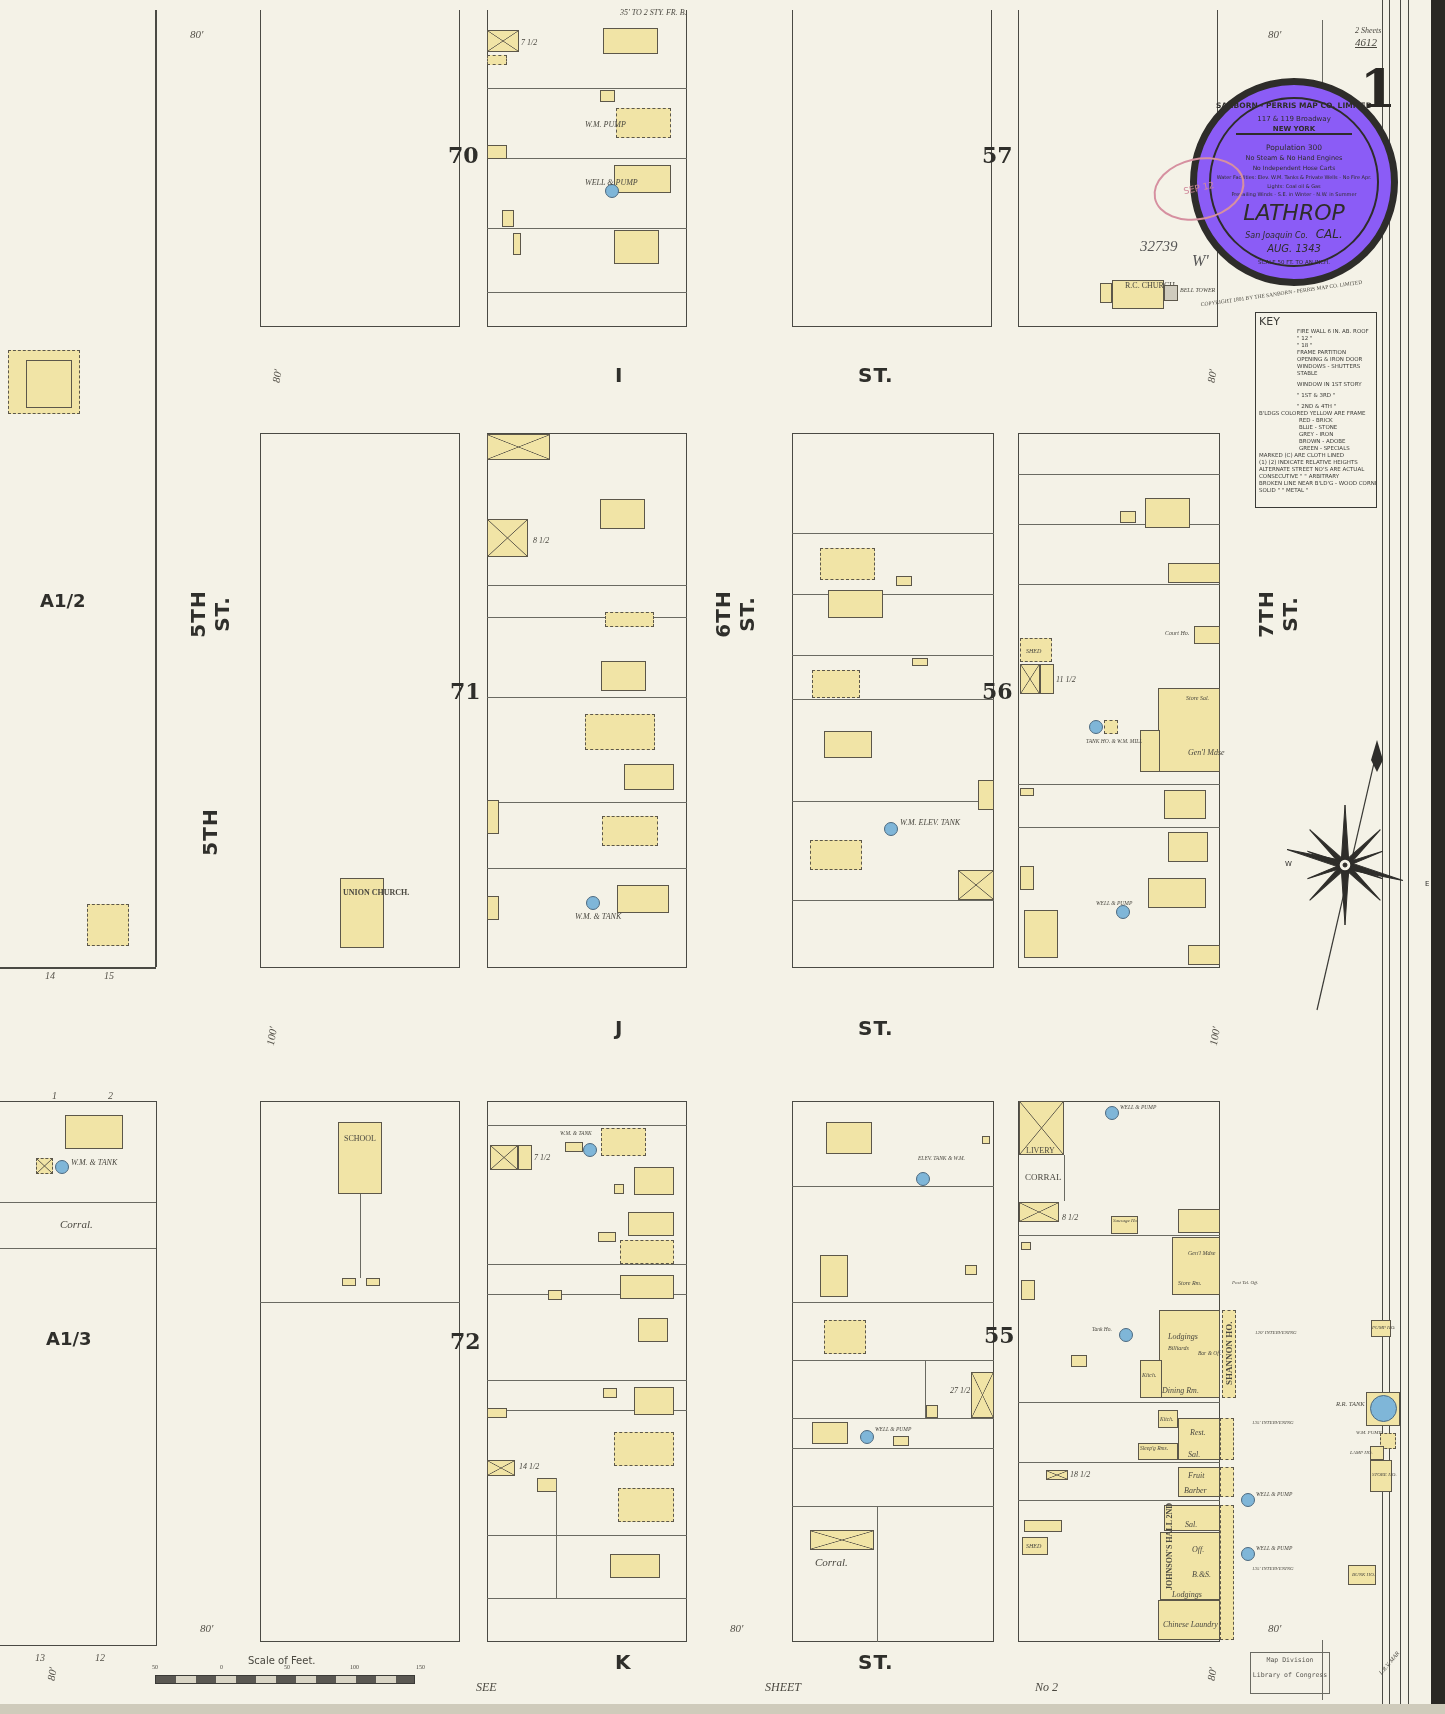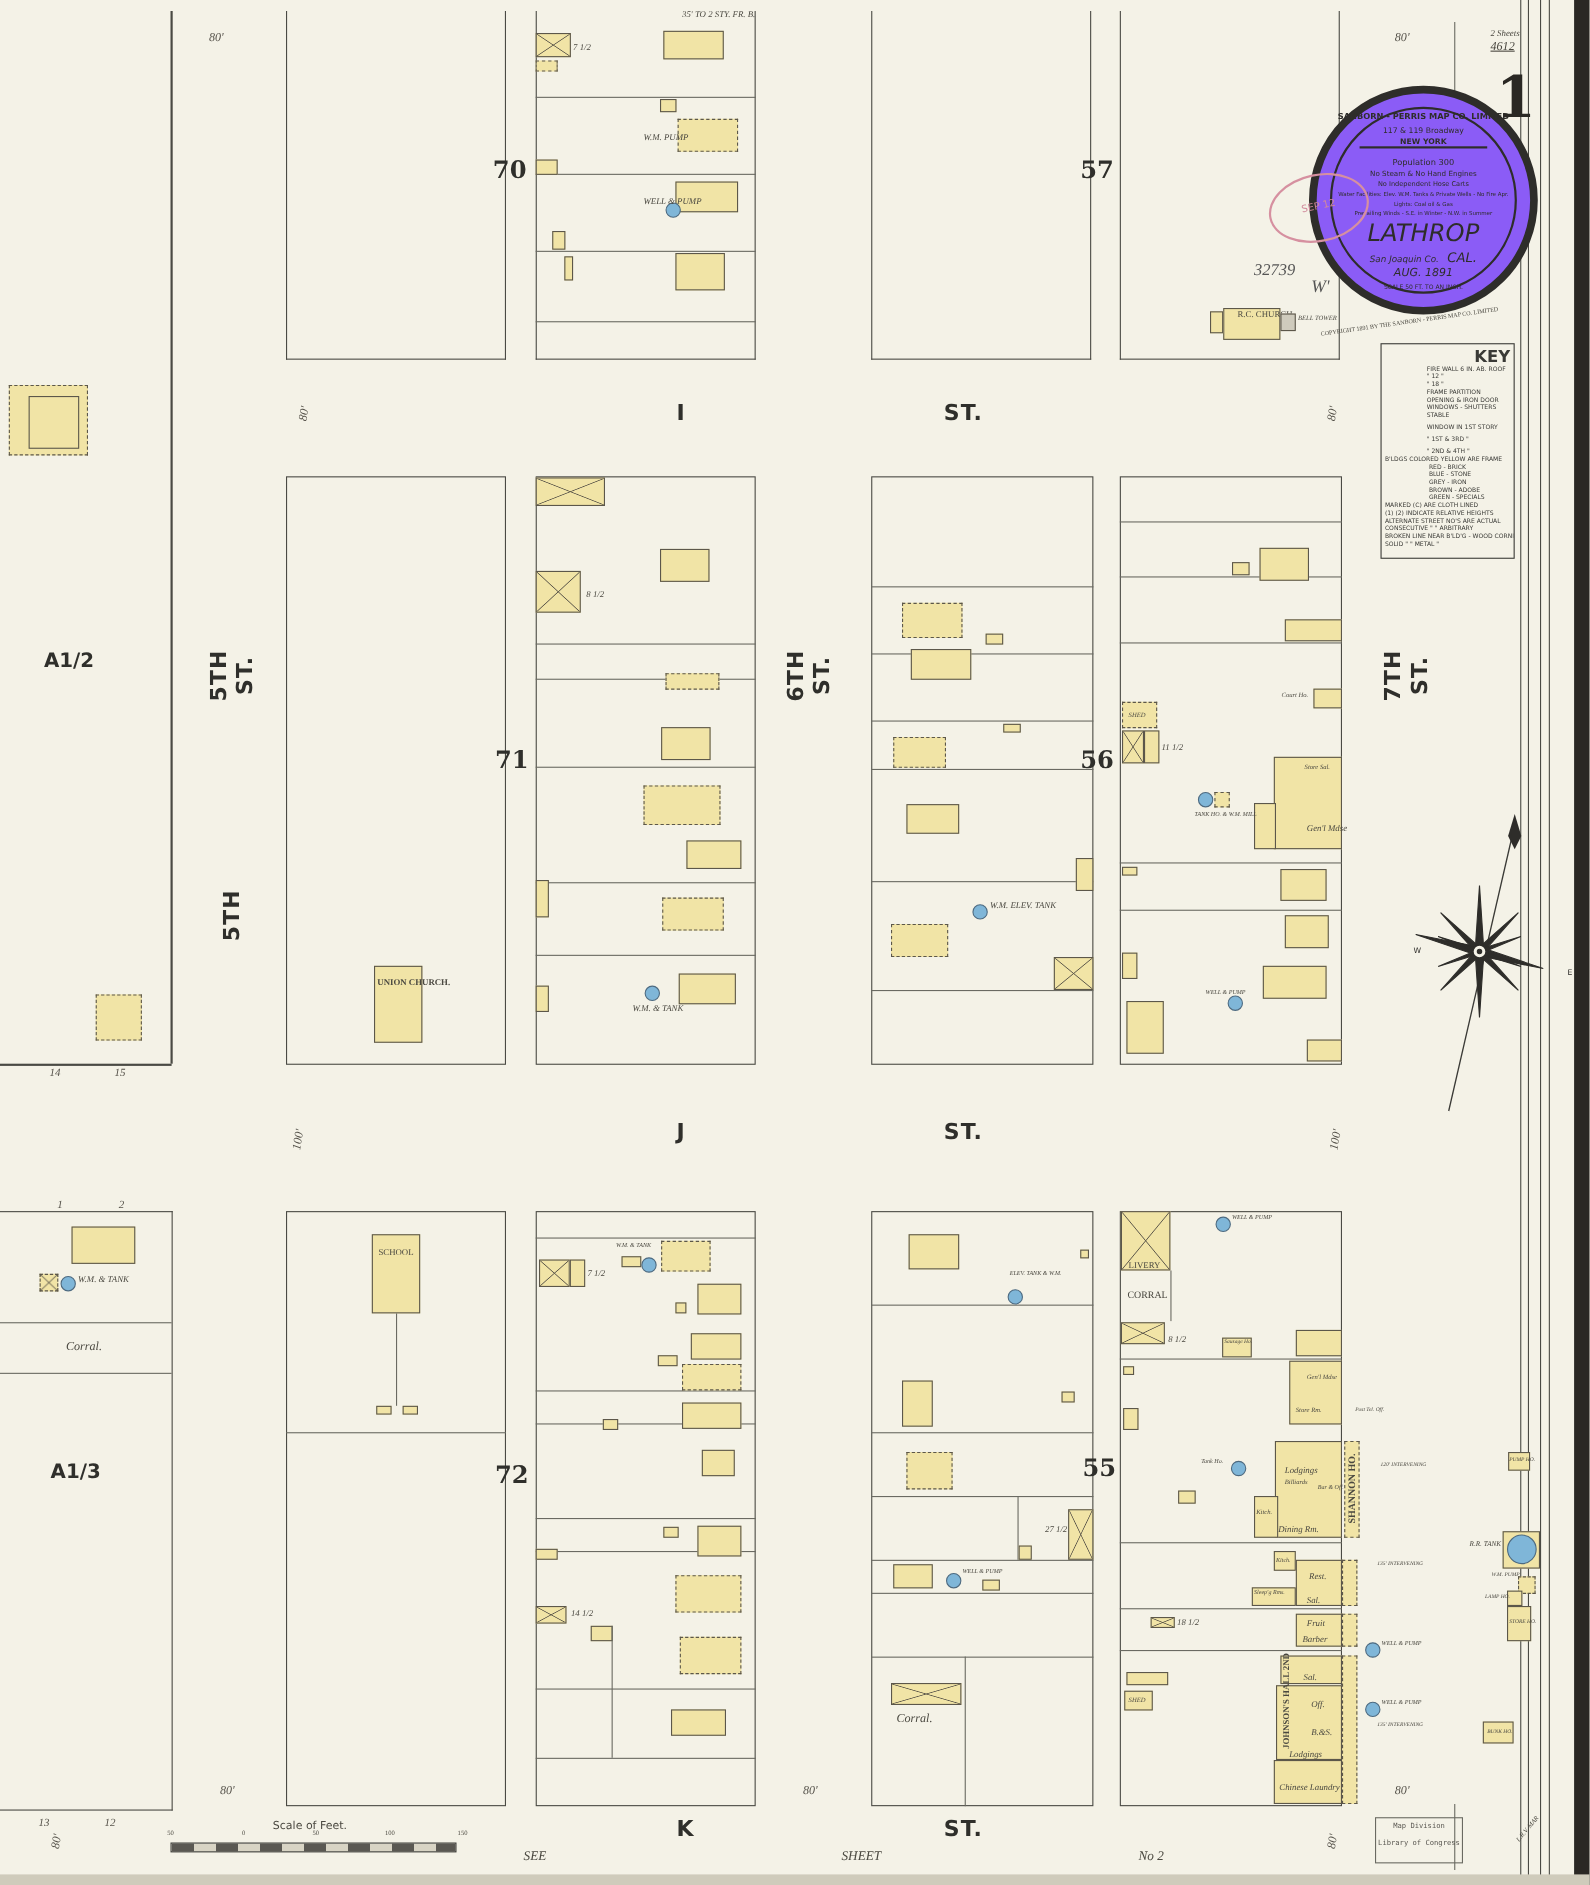--- a/index.html
+++ b/index.html
@@ -21,21 +21,21 @@
   .tiny{font-size:8px;}
   .blocknum{position:absolute;font-family:"DejaVu Serif",serif;font-weight:bold;font-size:22px;color:#2f2f2b;}
   .street{position:absolute;font-family:"DejaVu Sans",sans-serif;font-weight:bold;font-size:20px;color:#2f2f2b;letter-spacing:1px;}
   .street.v{transform:rotate(-90deg);transform-origin:center;}
   .lot{position:absolute;font-family:"Liberation Serif",serif;font-style:italic;font-size:10px;color:#55524a;}
   .dist{position:absolute;font-family:"Liberation Serif",serif;font-style:italic;font-size:11px;color:#55524a;}
   .seal{position:absolute;left:1190px;top:78px;width:208px;height:208px;border-radius:50%;border:7px solid #2e2d2a;box-sizing:border-box;background:#8b5cf6;}
   .seal-inner{position:absolute;left:12px;top:12px;right:12px;bottom:12px;border-radius:50%;border:2px solid #2e2d2a;}
   .seal-text{position:absolute;left:0;width:100%;text-align:center;font-family:"DejaVu Sans",sans-serif;color:#2e2d2a;}
   .keybox{position:absolute;left:1255px;top:312px;width:122px;height:196px;border:1.5px solid #3a3a36;background:#f4f2e7;box-sizing:border-box;font-family:"DejaVu Sans",sans-serif;font-size:5.5px;color:#3a3a36;padding:2px 3px;overflow:hidden;}
-  .keybox .k-title{text-align:right;font-size:15px;font-weight:bold;}
+  .keybox .k-title{text-align:left;font-size:11px;font-weight:normal;}
   .keybox .k-row{white-space:nowrap;line-height:7px;}
   .stamp{position:absolute;left:1153px;top:158px;width:88px;height:58px;border:2px solid #d690a0;border-radius:50%;transform:rotate(-12deg);color:#d08a9b;font-size:9px;text-align:center;line-height:56px;font-family:"DejaVu Sans",sans-serif;}
   .sheetnum{position:absolute;left:1360px;top:58px;font-family:"DejaVu Serif",serif;font-weight:bold;font-size:52px;color:#2a2824;}
   .rr{position:absolute;top:0;width:1.4px;background:#4a4a44;height:1714px;}
   .compass{position:absolute;left:1285px;top:720px;}
   .scalebar{position:absolute;left:155px;top:1675px;width:258px;height:7px;border:1px solid #3a3a36;background:repeating-linear-gradient(to right,#5a5852 0 20px,#d8d4c4 20px 40px);}
   .loc-stamp{position:absolute;left:1250px;top:1652px;width:78px;height:40px;border:1.5px solid #6a6a62;font-family:"DejaVu Sans Mono",monospace;font-size:6.5px;color:#5a5852;text-align:center;line-height:15px;}
 </style>
 </head>
 <body>
@@ -124,21 +124,21 @@
     <div class="seal-text" style="top:69px;font-size:6.5px;">No Steam &amp; No Hand Engines</div>
     <div class="seal-text" style="top:79px;font-size:6px;">No Independent Hose Carts</div>
     <div class="seal-text" style="top:89px;font-size:5px;">Water Facilities: Elev. W.M. Tanks &amp; Private Wells - No Fire Apr.</div>
     <div class="seal-text" style="top:98px;font-size:5px;">Lights: Coal oil &amp; Gas</div>
     <div class="seal-text" style="top:106px;font-size:5px;">Prevailing Winds - S.E. in Winter - N.W. in Summer</div>
     <div class="seal-text" style="top:115px;font-size:22px;font-style:italic;">LATHROP</div>
     <div class="seal-text" style="top:142px;font-size:8px;font-style:italic;">
       <span>San Joaquin Co.</span>&nbsp;&nbsp;
       <span style="font-size:12px;">CAL.</span>
     </div>
-    <div class="seal-text" style="top:158px;font-size:10px;font-style:italic;">AUG. 1891</div>
+    <div class="seal-text" style="top:158px;font-size:10px;font-style:italic;">AUG. 1343</div>
     <div class="seal-text" style="top:174px;font-size:5.5px;">SCALE 50 FT. TO AN INCH.</div>
   </div>
   <div class="lbl tiny" style="left:1200px;top:290px;font-size:5.5px;font-style:normal;transform:rotate(-8deg);">COPYRIGHT 1891 BY THE SANBORN - PERRIS MAP CO. LIMITED</div>
   <div class="stamp">SEP 12</div>
   <div class="lbl" style="left:1140px;top:238px;font-size:15px;color:#555;">32739</div>
   <div class="lbl" style="left:1192px;top:252px;font-size:16px;color:#555;">W'</div>
   <div class="sheetnum">1</div>
   <div class="lbl tiny" style="left:1355px;top:26px;">2 Sheets</div>
   <div class="lbl" style="left:1355px;top:36px;text-decoration:underline;">4612</div>
 

